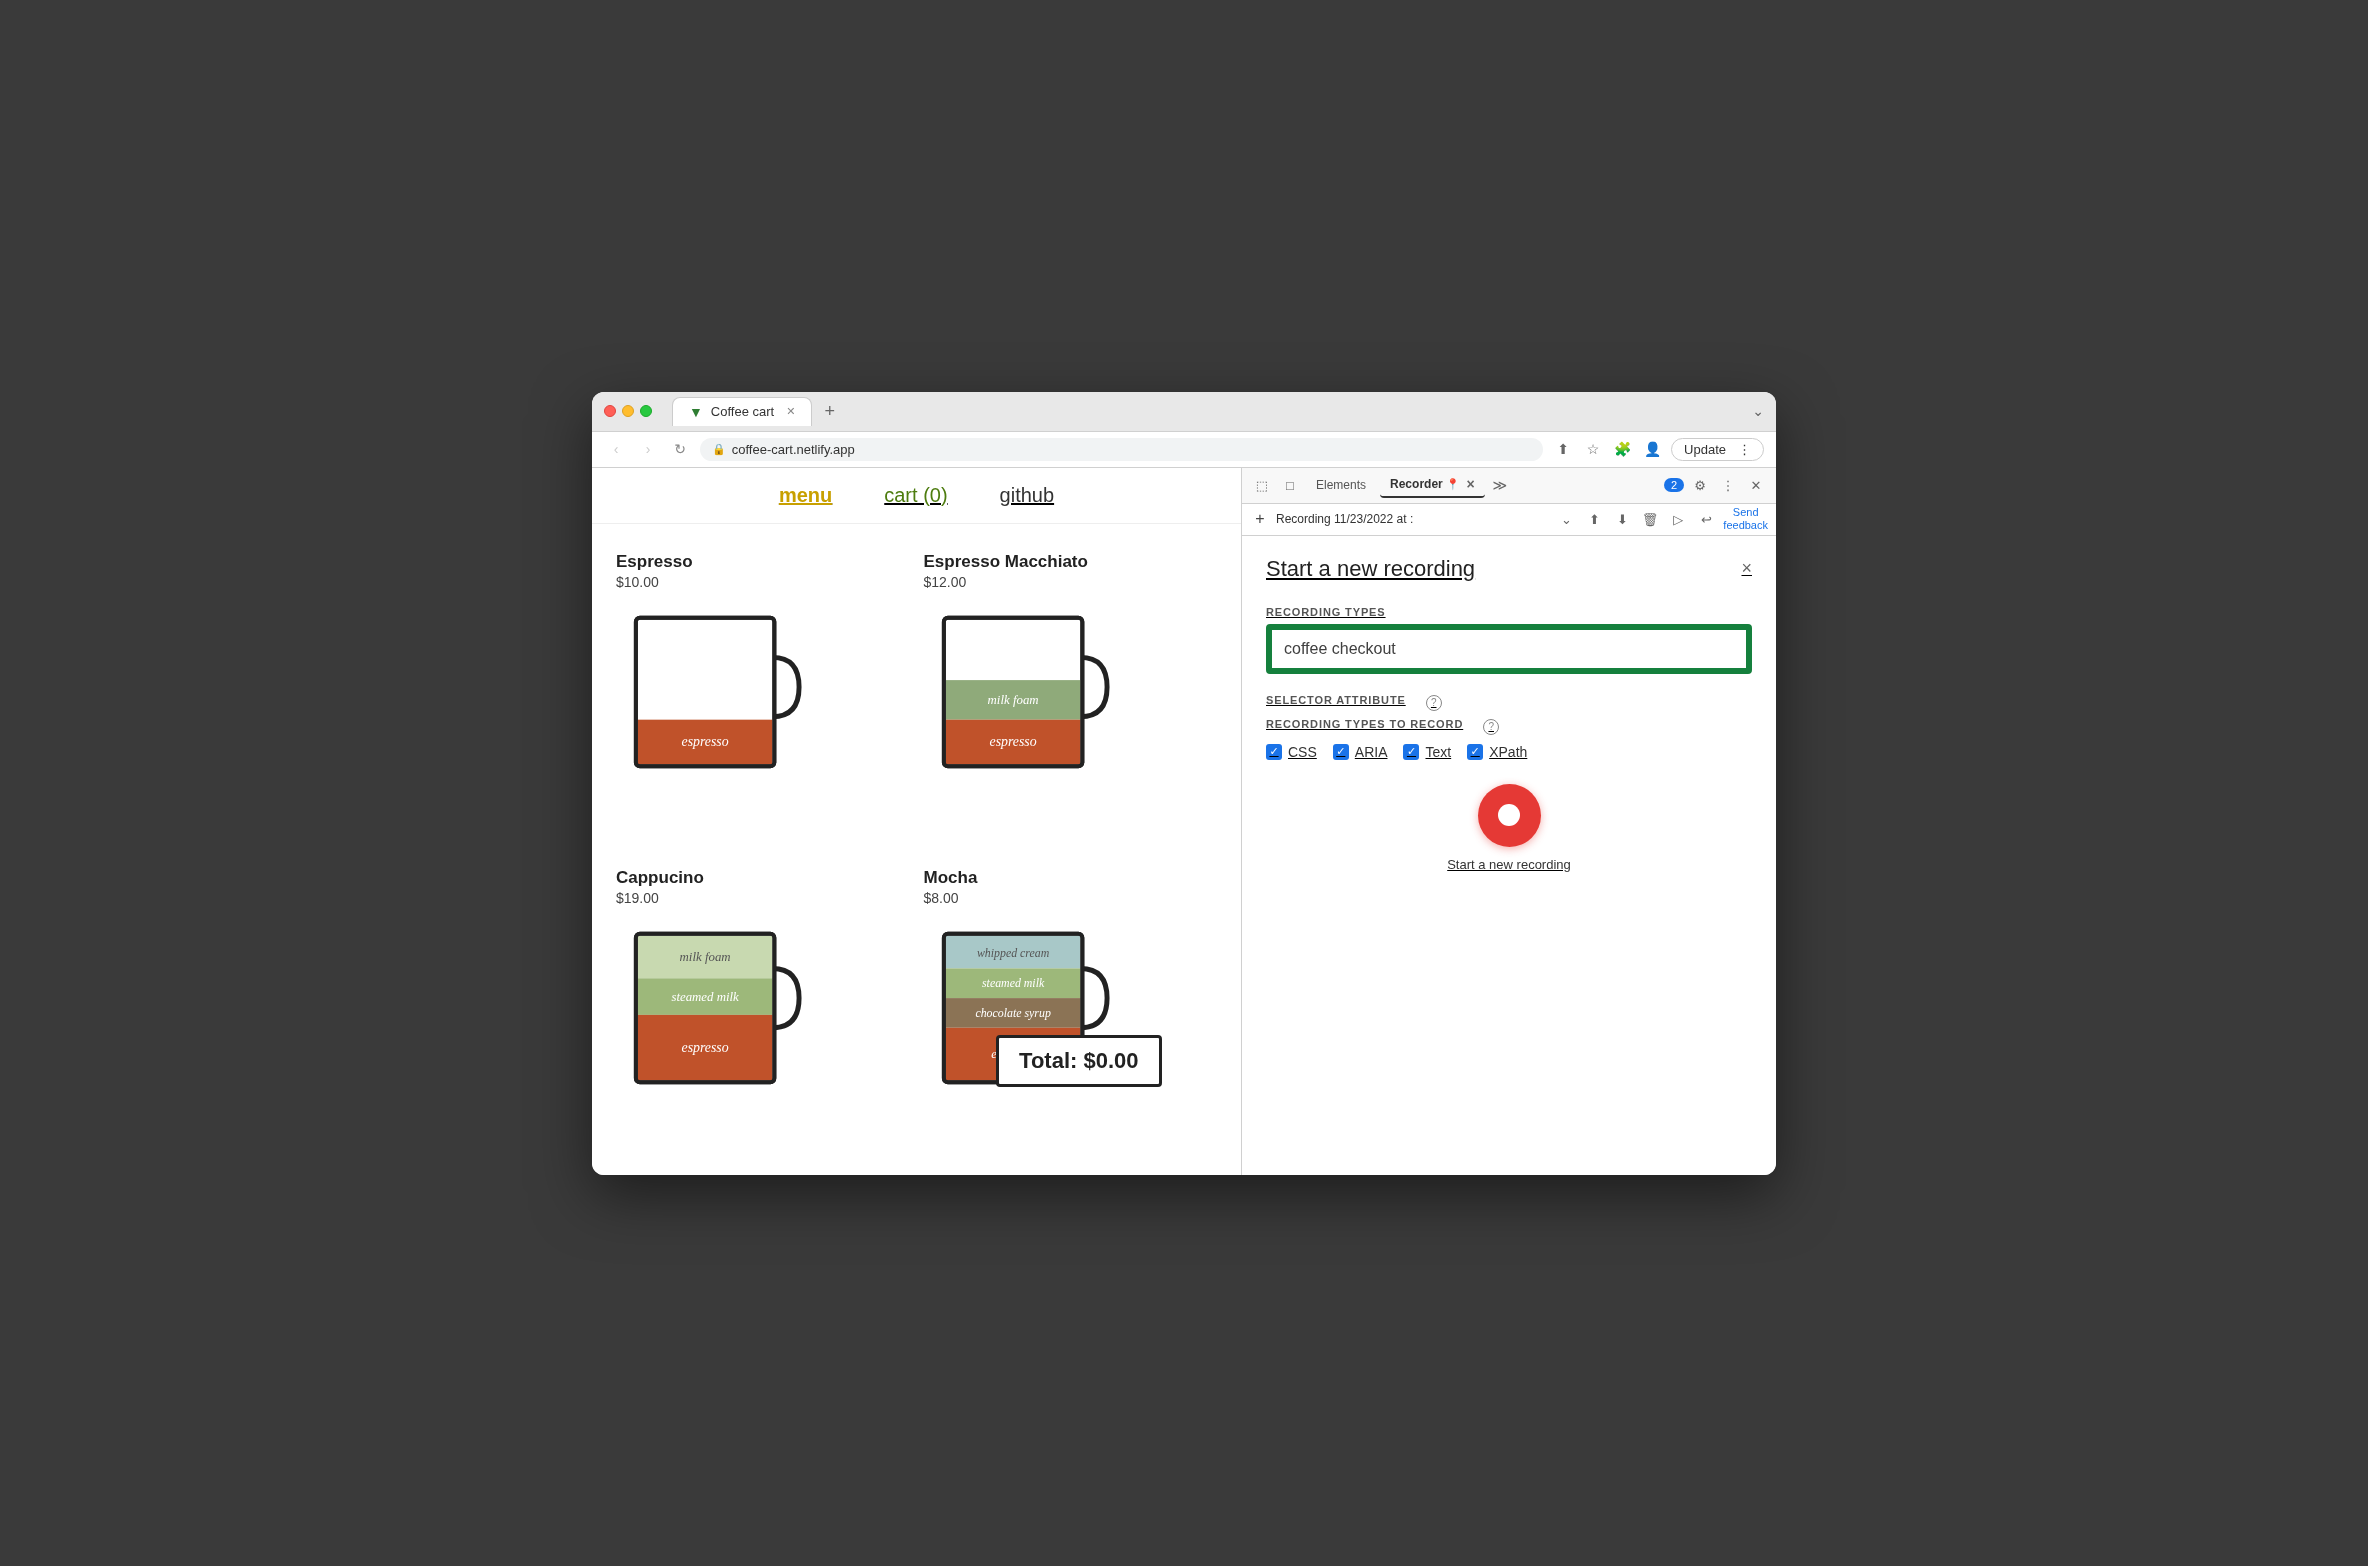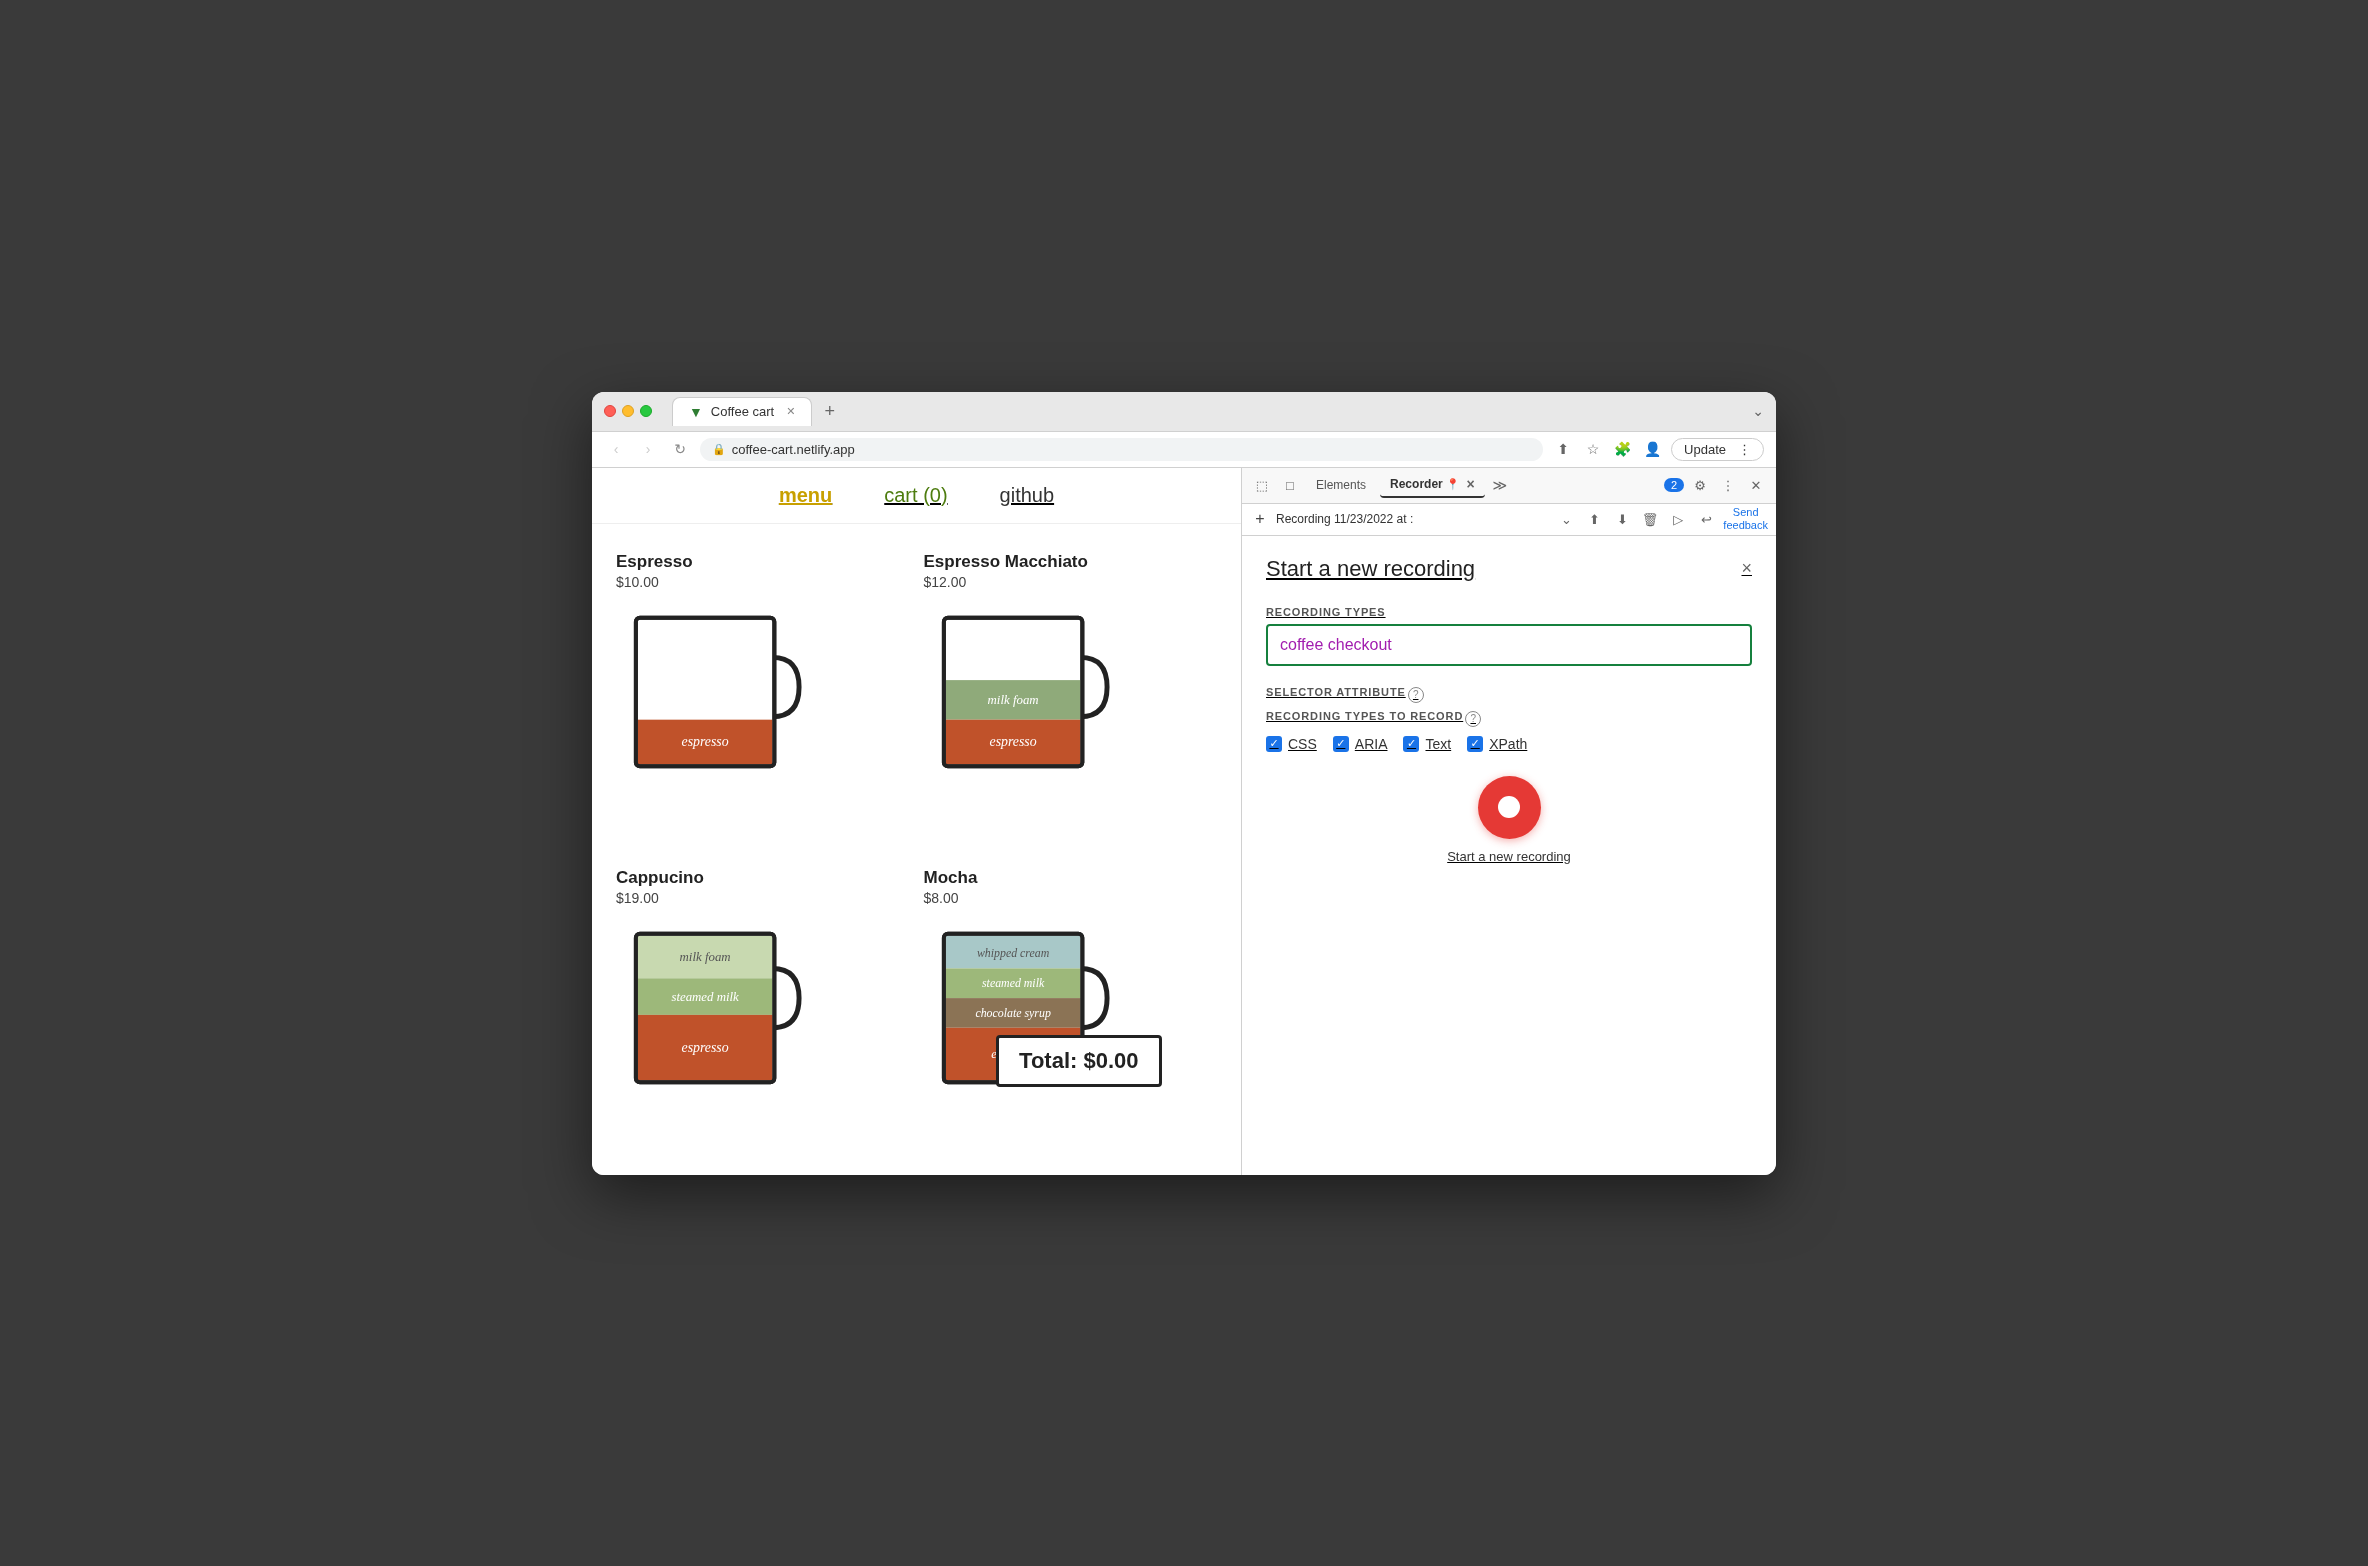--- a/index.html
+++ b/index.html
@@ -335,38 +335,38 @@
     .field-label {
       font-size: 11px;
       font-weight: 600;
       color: #555;
       letter-spacing: 0.08em;
       margin-bottom: 6px;
     }
     .field-label-row {
       display: flex;
       align-items: center;
-      gap: 2px;
+      gap: 20px;
       margin-bottom: 6px;
     }
     .help-icon {
       width: 16px; height: 16px;
       border: 1px solid #888;
       border-radius: 50%;
       display: flex; align-items: center; justify-content: center;
       font-size: 10px; color: #888;
       cursor: pointer;
     }
     .text-input {
       width: 100%;
-      border: 2px solid #15803d;
+      border: 6px solid #15803d;
       border-radius: 4px;
       padding: 10px 12px;
       font-size: 16px;
-      color: #a21caf;
+      color: #404040;
       outline: none;
       margin-bottom: 20px;
     }
     .text-input.placeholder-style {
       border: 1px solid #ccc;
       color: #aaa;
       font-size: 14px;
     }
     .selector-types-section {
       margin-bottom: 24px;

